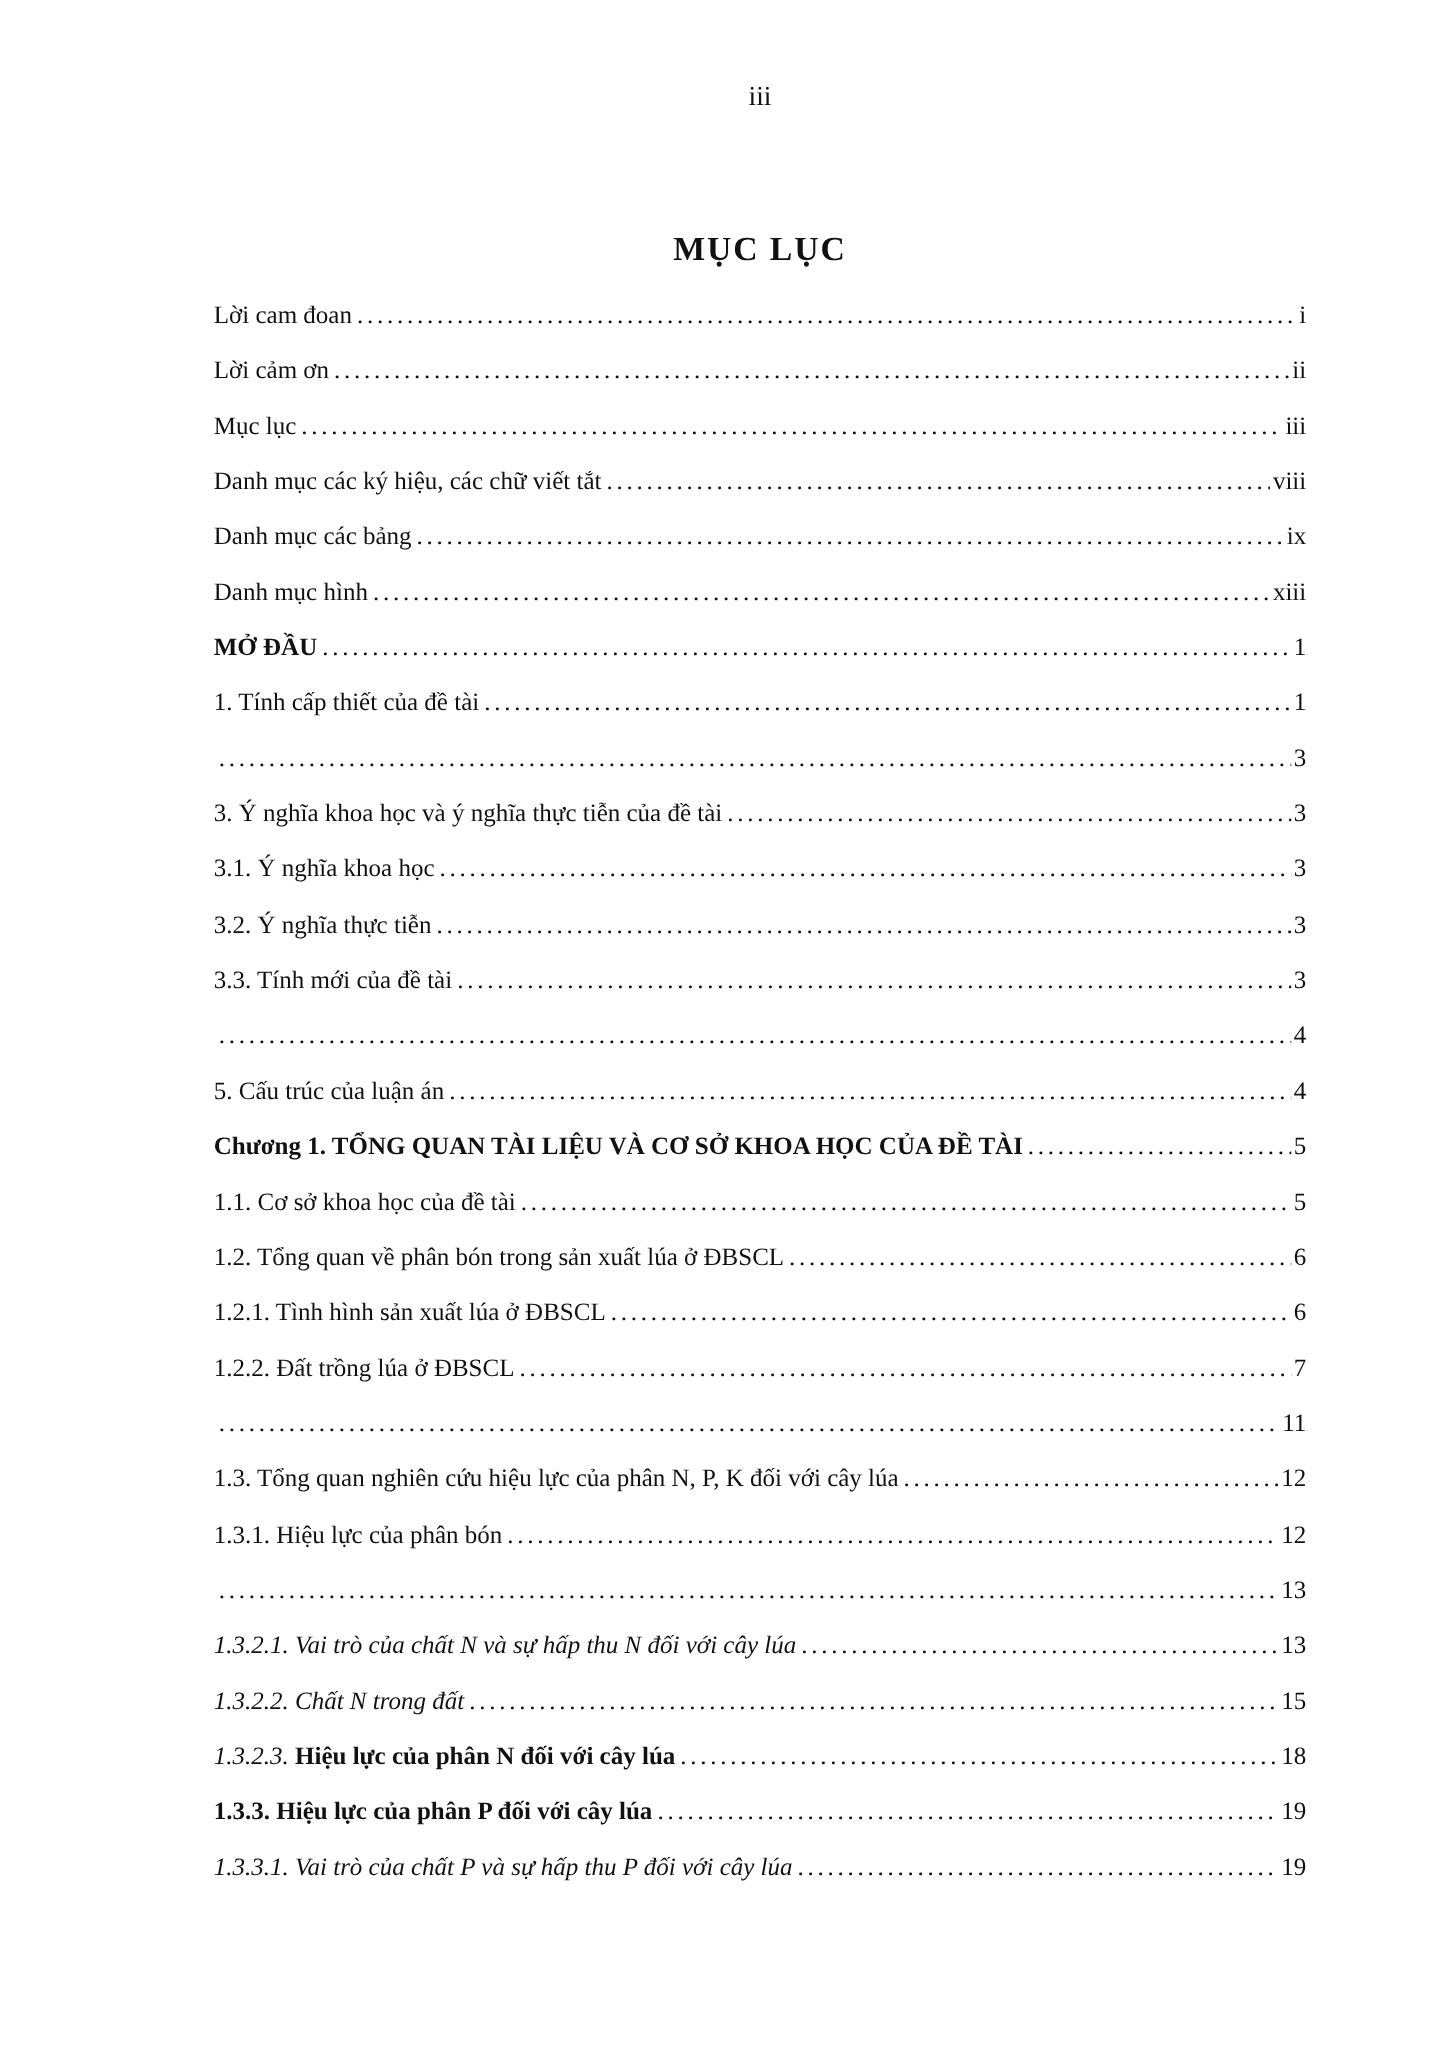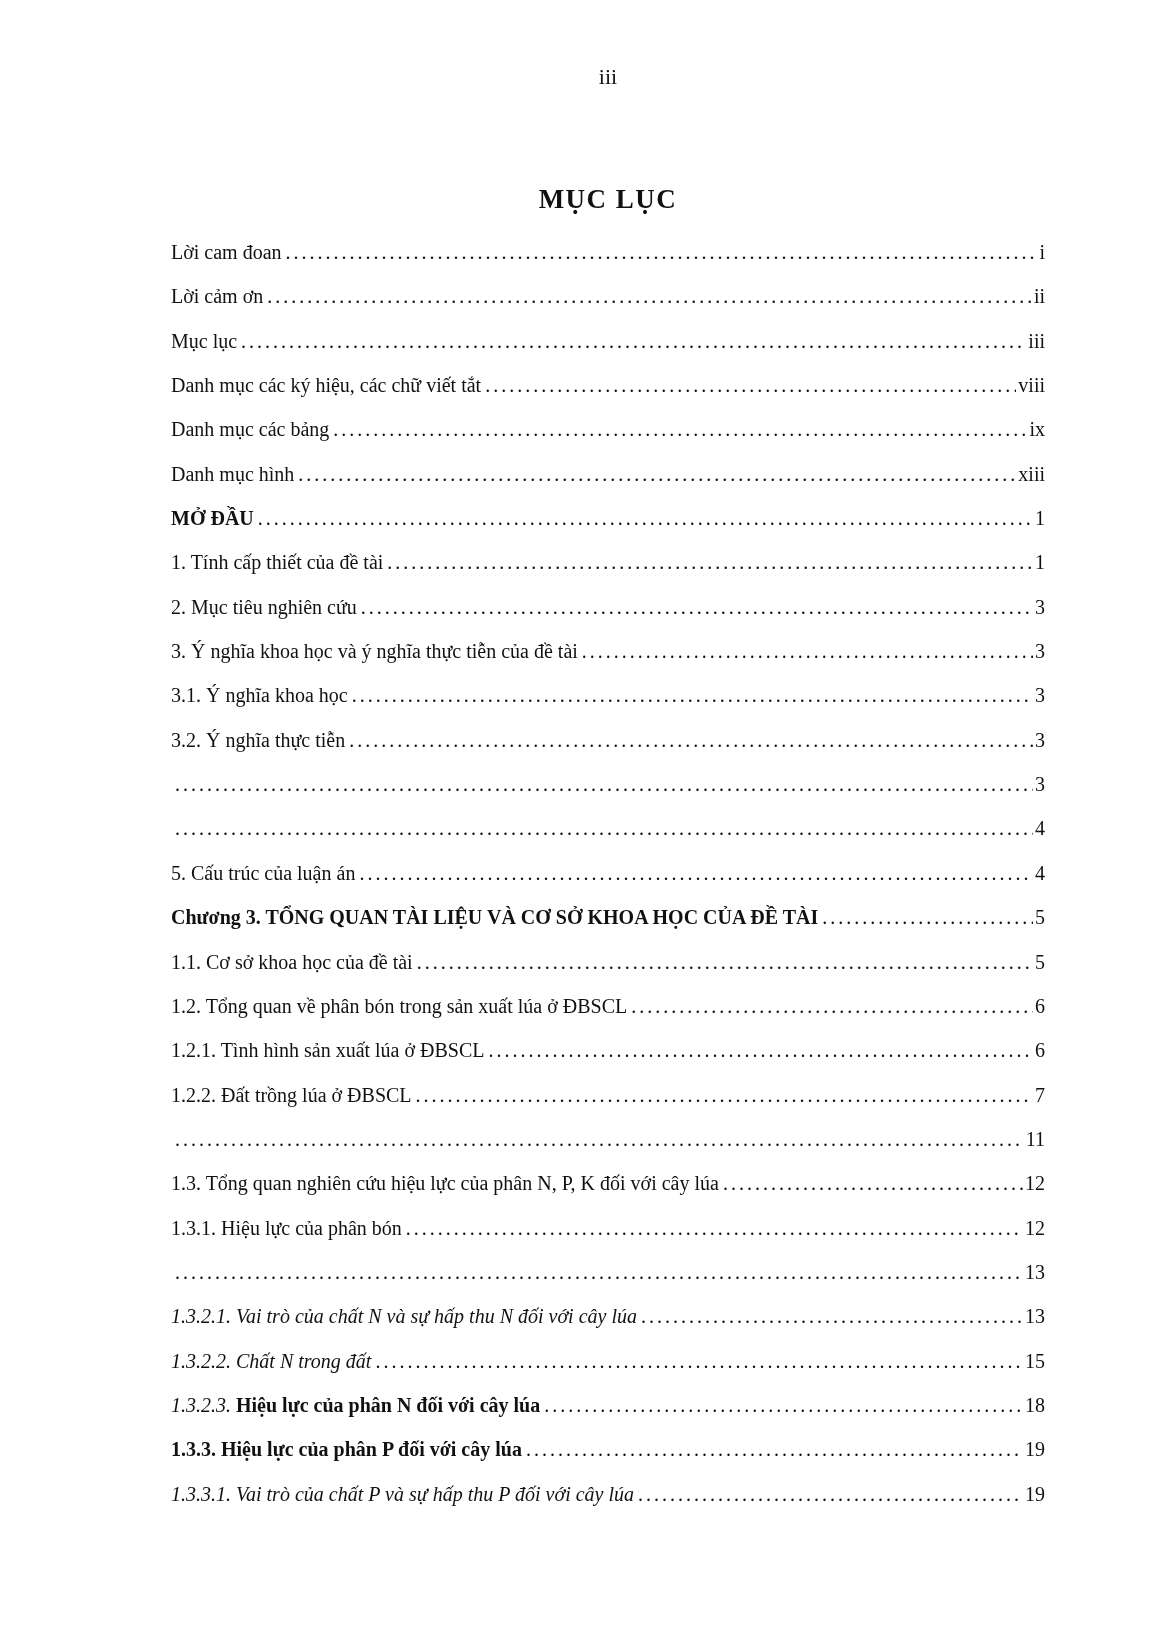--- a/index.html
+++ b/index.html
@@ -87,54 +87,54 @@
         <span class="toc-label"><span class="part bold">MỞ ĐẦU </span></span>
         <span class="toc-dots">............................................................................................................................................................................................................................</span>
         <span class="toc-page">1</span>
       </div>
       <div class="toc-row">
         <span class="toc-label"><span class="part normal">1. Tính cấp thiết của đề tài </span></span>
         <span class="toc-dots">............................................................................................................................................................................................................................</span>
         <span class="toc-page">1</span>
       </div>
       <div class="toc-row">
-        <span class="toc-label"><span class="part normal">2. Mục tiêu nghiên cứu </span></span>
         <span class="toc-dots">............................................................................................................................................................................................................................</span>
         <span class="toc-page">3</span>
       </div>
       <div class="toc-row">
         <span class="toc-label"><span class="part normal">3. Ý nghĩa khoa học và ý nghĩa thực tiễn của đề tài </span></span>
         <span class="toc-dots">............................................................................................................................................................................................................................</span>
         <span class="toc-page">3</span>
       </div>
       <div class="toc-row">
         <span class="toc-label"><span class="part normal">3.1. Ý nghĩa khoa học </span></span>
         <span class="toc-dots">............................................................................................................................................................................................................................</span>
         <span class="toc-page">3</span>
       </div>
       <div class="toc-row">
         <span class="toc-label"><span class="part normal">3.2. Ý nghĩa thực tiễn </span></span>
         <span class="toc-dots">............................................................................................................................................................................................................................</span>
         <span class="toc-page">3</span>
       </div>
       <div class="toc-row">
+        <span class="toc-label"><span class="part normal">3.3. Tính mới của đề tài </span></span>
         <span class="toc-dots">............................................................................................................................................................................................................................</span>
         <span class="toc-page">3</span>
       </div>
       <div class="toc-row">
         <span class="toc-dots">............................................................................................................................................................................................................................</span>
         <span class="toc-page">4</span>
       </div>
       <div class="toc-row">
         <span class="toc-label"><span class="part normal">5. Cấu trúc của luận án </span></span>
         <span class="toc-dots">............................................................................................................................................................................................................................</span>
         <span class="toc-page">4</span>
       </div>
       <div class="toc-row">
-        <span class="toc-label"><span class="part bold">Chương 3. TỔNG QUAN TÀI LIỆU VÀ CƠ SỞ KHOA HỌC CỦA ĐỀ TÀI</span></span>
+        <span class="toc-label"><span class="part bold">Chương 1. TỔNG QUAN TÀI LIỆU VÀ CƠ SỞ KHOA HỌC CỦA ĐỀ TÀI</span></span>
         <span class="toc-dots">............................................................................................................................................................................................................................</span>
         <span class="toc-page">5</span>
       </div>
       <div class="toc-row">
         <span class="toc-label"><span class="part normal">1.1. Cơ sở khoa học của đề tài </span></span>
         <span class="toc-dots">............................................................................................................................................................................................................................</span>
         <span class="toc-page">5</span>
       </div>
       <div class="toc-row">
         <span class="toc-label"><span class="part normal">1.2. Tổng quan về phân bón trong sản xuất lúa ở ĐBSCL </span></span>

